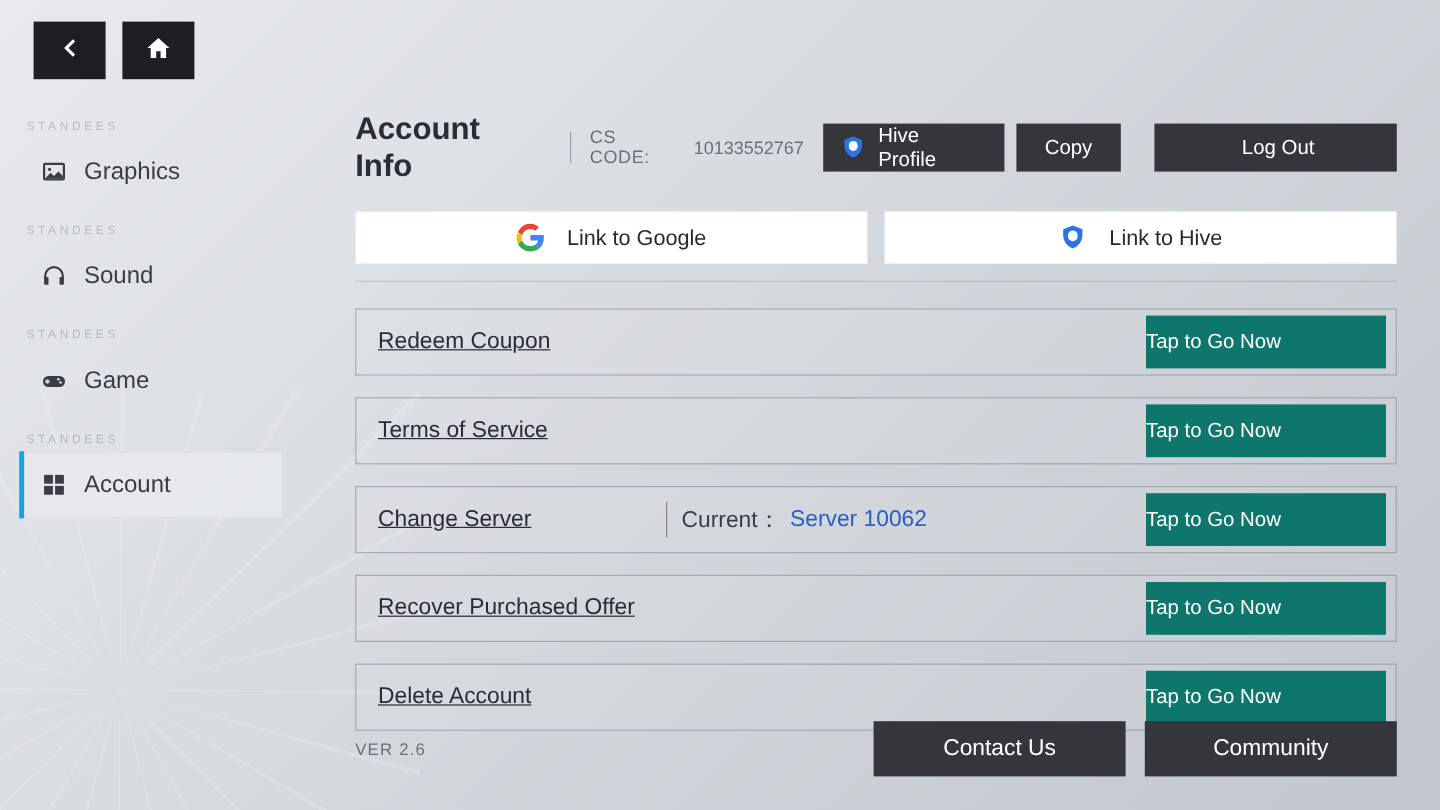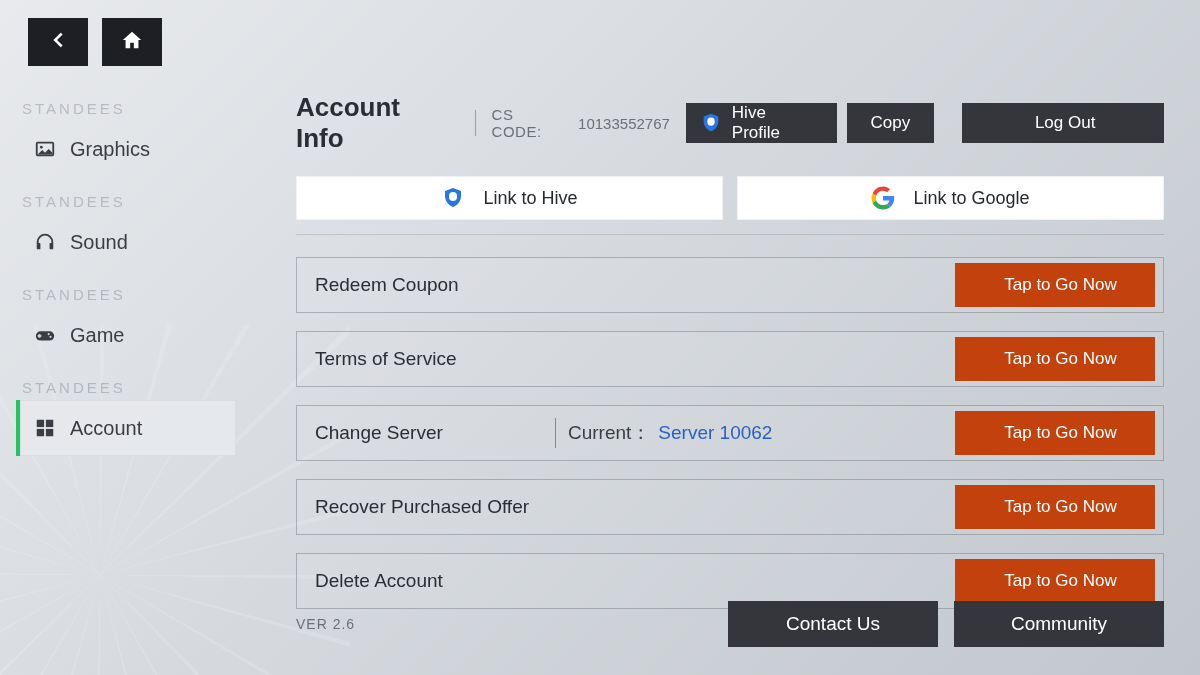--- a/index.html
+++ b/index.html
@@ -35,35 +35,35 @@
   }
   .icon-btn svg { width: 22px; height: 22px; fill: #fff; }
 
   .sidebar {
     position: absolute;
     left: 16px; top: 96px;
     width: 220px;
     display: flex; flex-direction: column; gap: 12px;
   }
   .sidebar-section-label {
-    font-size: 15px; letter-spacing: 3px; color: rgba(100,110,120,0.35);
+    font-size: 10px; letter-spacing: 3px; color: rgba(100,110,120,0.35);
     padding-left: 6px; margin-bottom: -8px; margin-top: 4px;
     user-select: none;
   }
   .side-item {
     height: 56px;
     display: flex; align-items: center; gap: 14px;
     padding: 0 14px;
     font-size: 20px; color: #3a3e44; font-weight: 500;
     cursor: pointer;
     border-left: 4px solid transparent;
   }
   .side-item.active {
     background: rgba(230,232,236,0.95);
-    border-left: 4px solid #22c55e;
+    border-left: 4px solid #0ea5e9;
     box-shadow: inset 0 0 0 1px rgba(0,0,0,0.05);
   }
   .side-item .side-icon { width: 22px; height: 22px; display:flex; align-items:center; justify-content:center; }
   .side-item .side-icon svg { width: 22px; height: 22px; fill: #3a3e44; }
 
   .main {
     position: absolute;
     left: 296px; top: 92px;
     width: 868px;
   }
@@ -111,31 +111,31 @@
   .hr { height:1px; background: rgba(0,0,0,0.12); margin-bottom: 22px;}
 
   .option-row {
     height: 56px;
     border: 1px solid rgba(120,126,134,0.5);
     background: rgba(255,255,255,0.05);
     display: flex; align-items: center;
     padding: 0 8px 0 18px;
     margin-bottom: 18px;
   }
-  .option-label { font-size: 19px; color: #2a2d33; }
+  .option-label { font-size: 19px; color: #2a2d33; text-decoration: underline; }
   .option-mid { display:flex; align-items:center; margin-left:auto; margin-right:auto;}
   .option-mid .mid-div { width:1px; height:30px; background:#888; margin-right:12px;}
   .option-mid .current-label { font-size:19px; color:#3a3e44; margin-right:8px;}
   .option-mid .current-value { font-size:19px; color:#2b5fc4;}
   .spacer { flex: 1; }
   .tap-btn {
     width: 200px; height: 44px;
-    background: #c2410c; color:#fff;
-    display:flex; align-items:center; justify-content:center;
-    font-size: 17px; cursor:pointer;padding-left:11px;
+    background: #0f766e; color:#fff;
+    display:flex; align-items:center; 
+    font-size: 17px; cursor:pointer;
   }
 
   .footer {
     position: absolute;
     left: 296px; bottom: 28px;
     width: 868px;
     display: flex; align-items: center;
   }
   .version { font-size: 14px; color: #6b7076; letter-spacing: 1px;}
   .footer .spacer { flex:1; }
@@ -234,38 +234,38 @@
       <span>Copy</span>
     </div>
     <div class="dark-btn wide" style="margin-left:18px;">
       <span>Log Out</span>
     </div>
   </div>
 
   <div class="link-row">
     <div class="link-btn">
       <span class="link-icon">
-        <svg viewBox="0 0 24 24">
-            <path fill="#2b74e6" d="M12 2l8 3v5c0 5-3.5 9.5-8 11-4.5-1.5-8-6-8-11V5l8-3z"></path>
-            <path fill="#fff" d="M12 6a4 4 0 0 1 4 4v1a4 4 0 0 1-8 0v-1a4 4 0 0 1 4-4z"></path>
-          </svg>
-      </span>
-      <span>Link to Hive</span>
-    </div>
-    <div class="link-btn">
-      <span class="link-icon">
         <svg viewBox="0 0 48 48">
             <path fill="#EA4335" d="M24 9.5c3.9 0 6.6 1.7 8.1 3.1l5.9-5.9C34.4 3.2 29.7 1 24 1 14.8 1 6.9 6.6 3.3 14.7l6.9 5.4C12 13.6 17.4 9.5 24 9.5z"></path>
             <path fill="#4285F4" d="M46.5 24.5c0-1.6-.1-3.2-.4-4.7H24v9h12.7c-.5 3-2.2 5.5-4.7 7.2l7.2 5.6C43.7 37.3 46.5 31.4 46.5 24.5z"></path>
             <path fill="#FBBC05" d="M10.2 28.1A14.6 14.6 0 0 1 9.5 24c0-1.4.2-2.8.7-4.1l-6.9-5.4A23 23 0 0 0 1 24c0 3.7.9 7.2 2.3 10.3l6.9-6.2z"></path>
             <path fill="#34A853" d="M24 47c6.2 0 11.4-2 15.2-5.5l-7.2-5.6c-2 1.4-4.7 2.3-8 2.3-6.6 0-12-4.1-13.8-9.9l-6.9 6.2C6.9 41.4 14.8 47 24 47z"></path>
           </svg>
       </span>
       <span>Link to Google</span>
     </div>
+    <div class="link-btn">
+      <span class="link-icon">
+        <svg viewBox="0 0 24 24">
+            <path fill="#2b74e6" d="M12 2l8 3v5c0 5-3.5 9.5-8 11-4.5-1.5-8-6-8-11V5l8-3z"></path>
+            <path fill="#fff" d="M12 6a4 4 0 0 1 4 4v1a4 4 0 0 1-8 0v-1a4 4 0 0 1 4-4z"></path>
+          </svg>
+      </span>
+      <span>Link to Hive</span>
+    </div>
   </div>
 
   <div class="hr"></div>
 
   <div class="option-row">
     <span class="option-label">Redeem Coupon</span>
     <span class="spacer"></span>
     <div class="tap-btn">
       <span>Tap to Go Now</span>
     </div>

